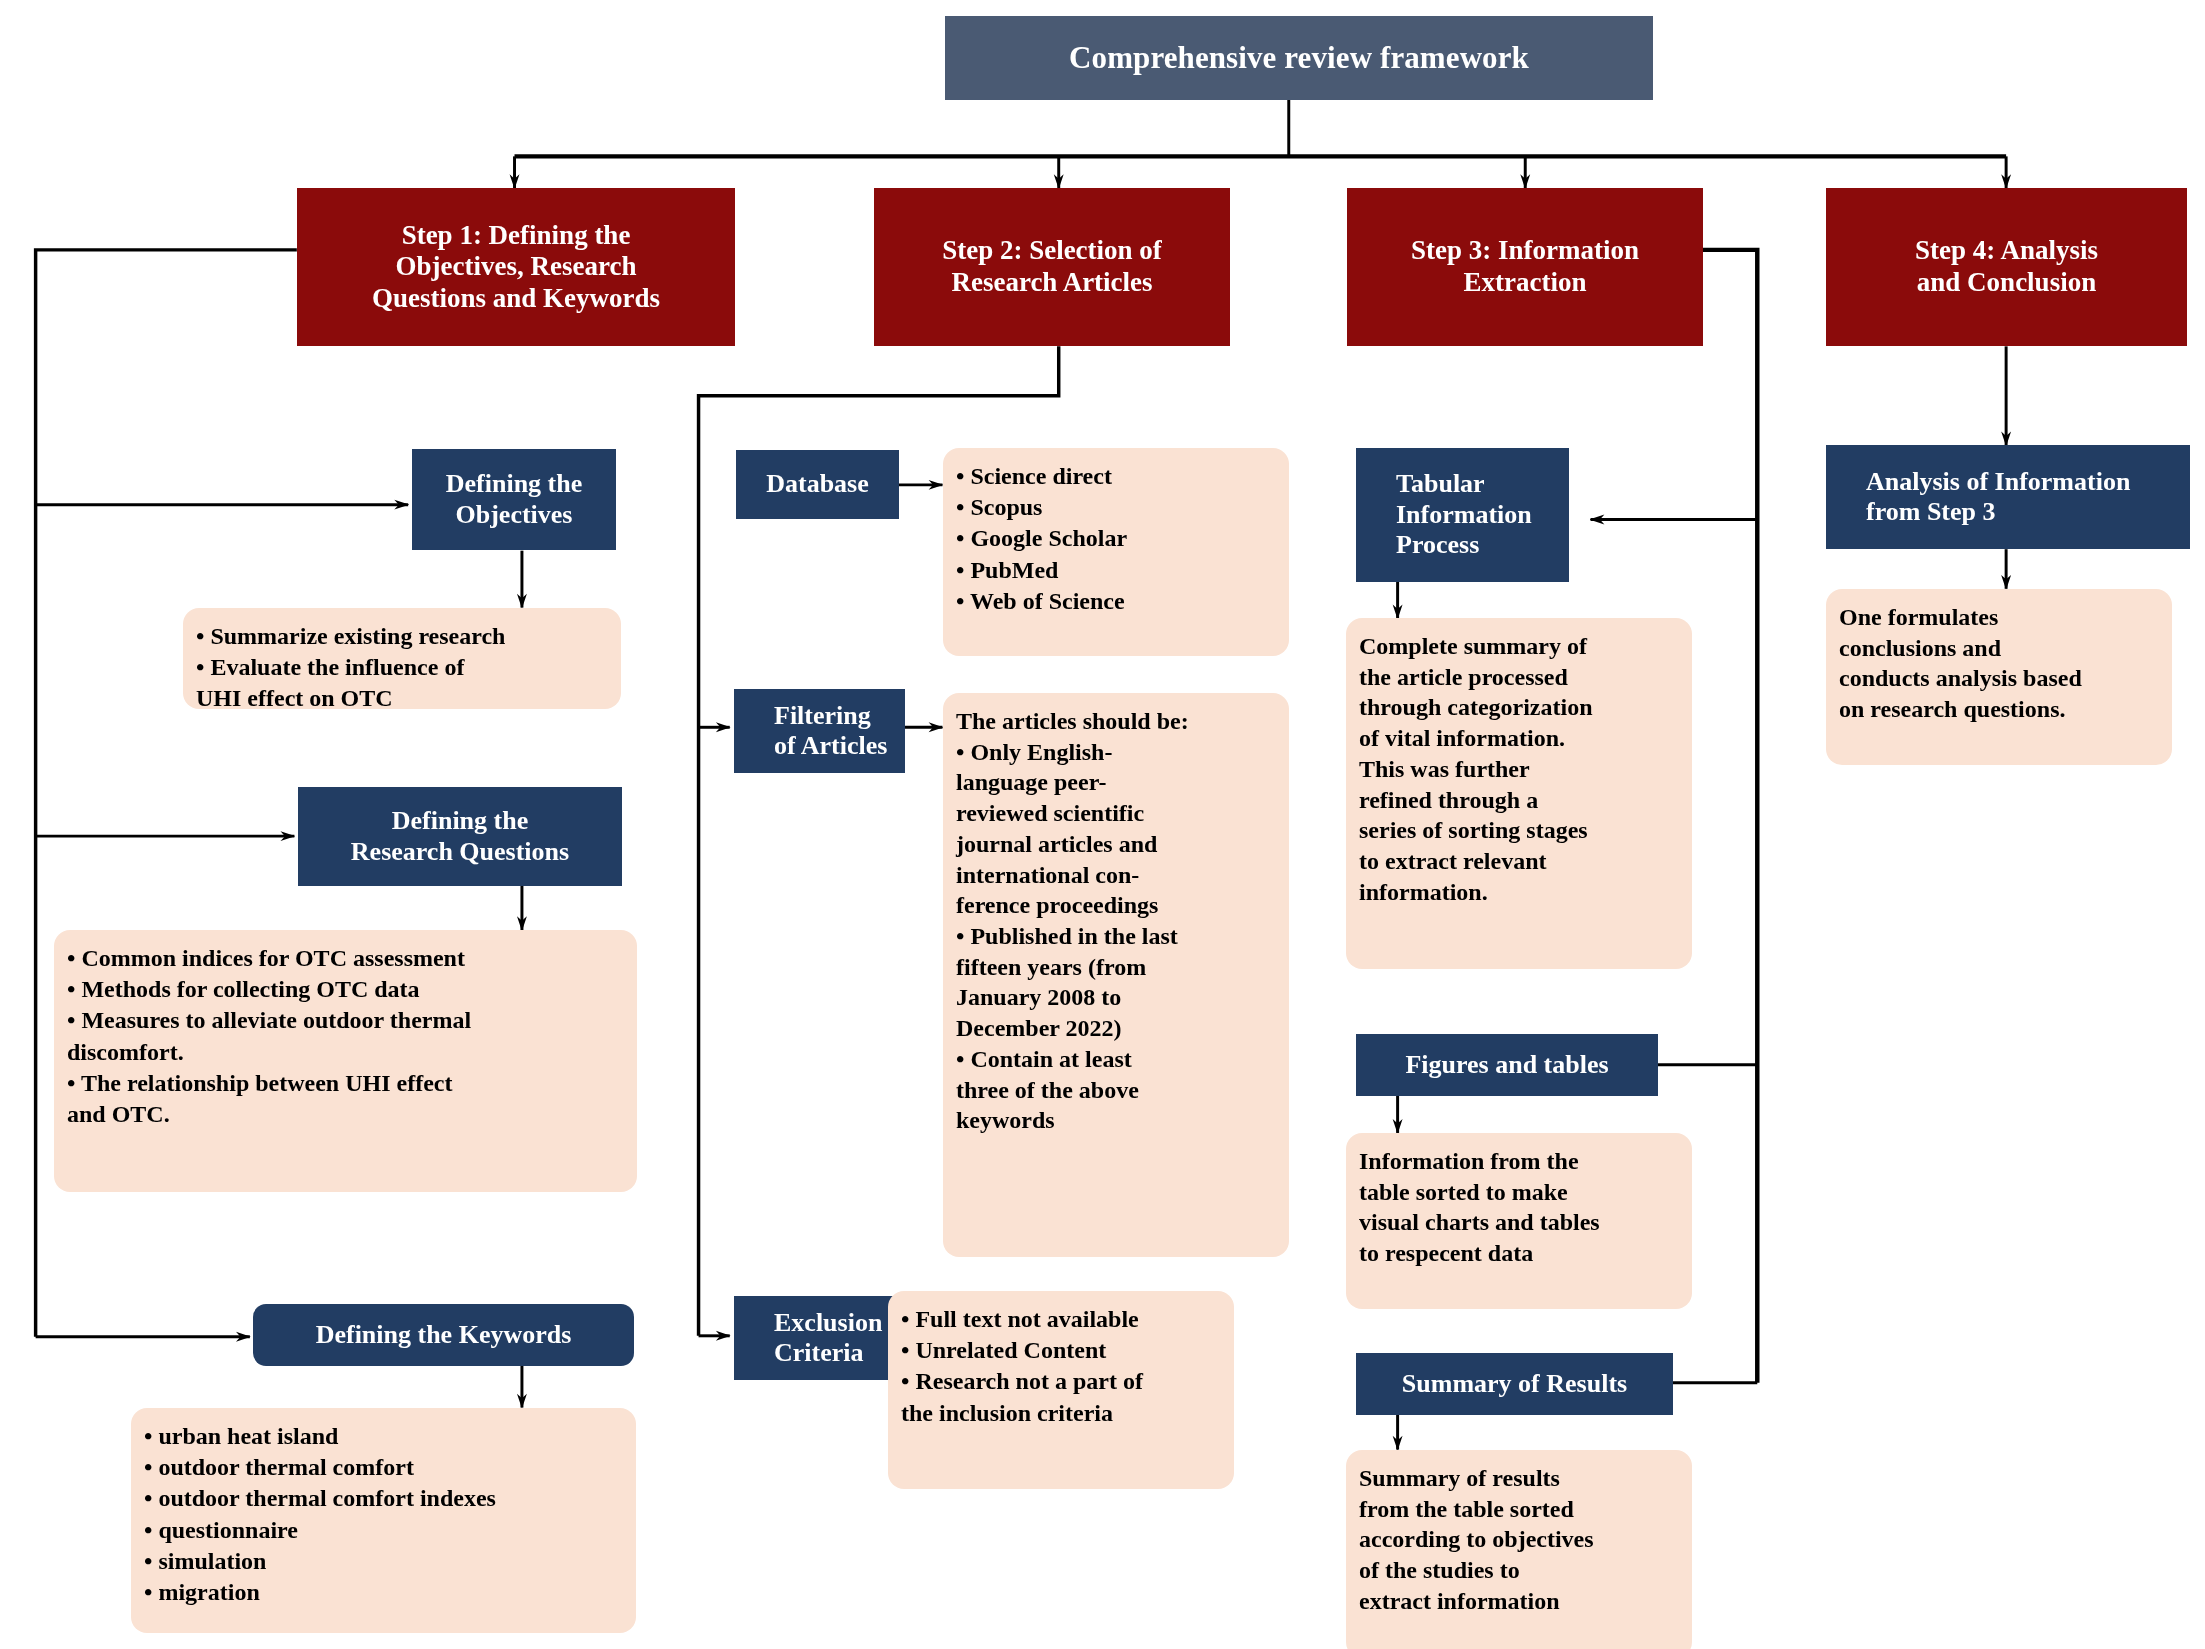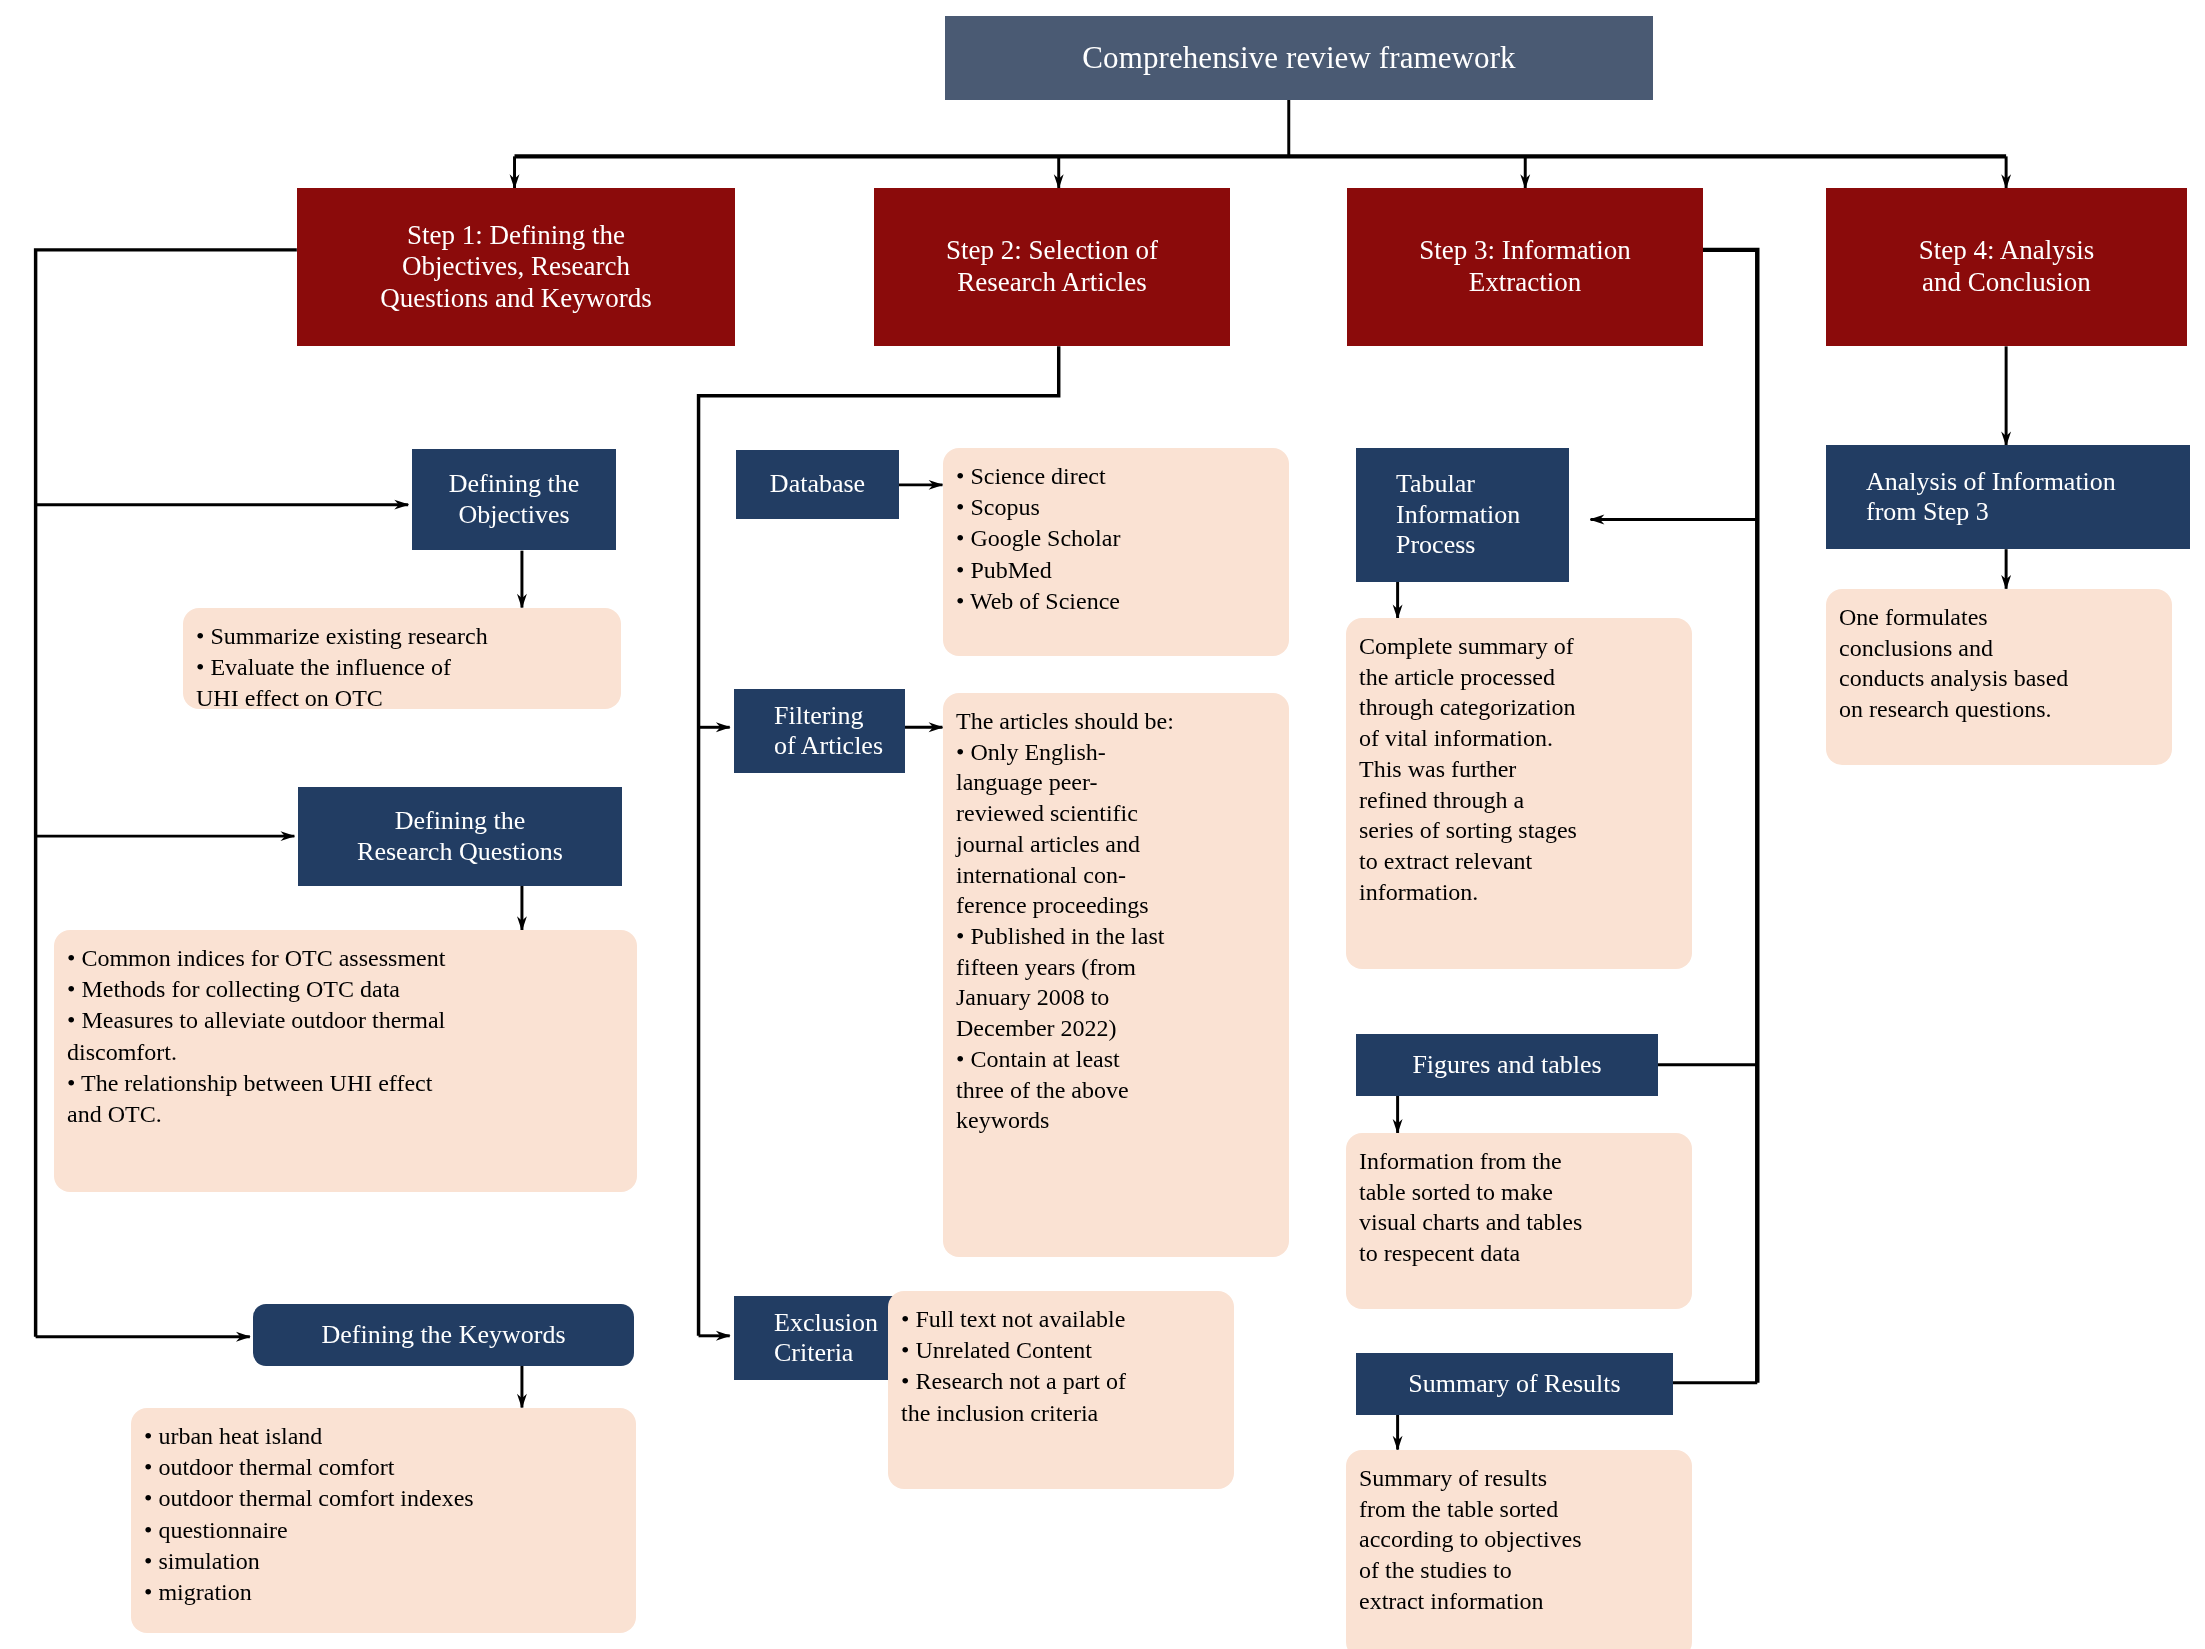--- a/index.html
+++ b/index.html
@@ -13,21 +13,21 @@
   #canvas {
     position: relative;
     width: 2205px;
     height: 1649px;
     background: #ffffff;
     overflow: hidden;
   }
   .box {
     position: absolute;
     box-sizing: border-box;
-    font-weight: normal;
+    font-weight: bold;
     line-height: 1.17;
   }
   
   .title-box {
     background: #4A5A73;
     color: #ffffff;
     font-size: 31px;
     text-align: center;
     display: flex;
     align-items: center;

